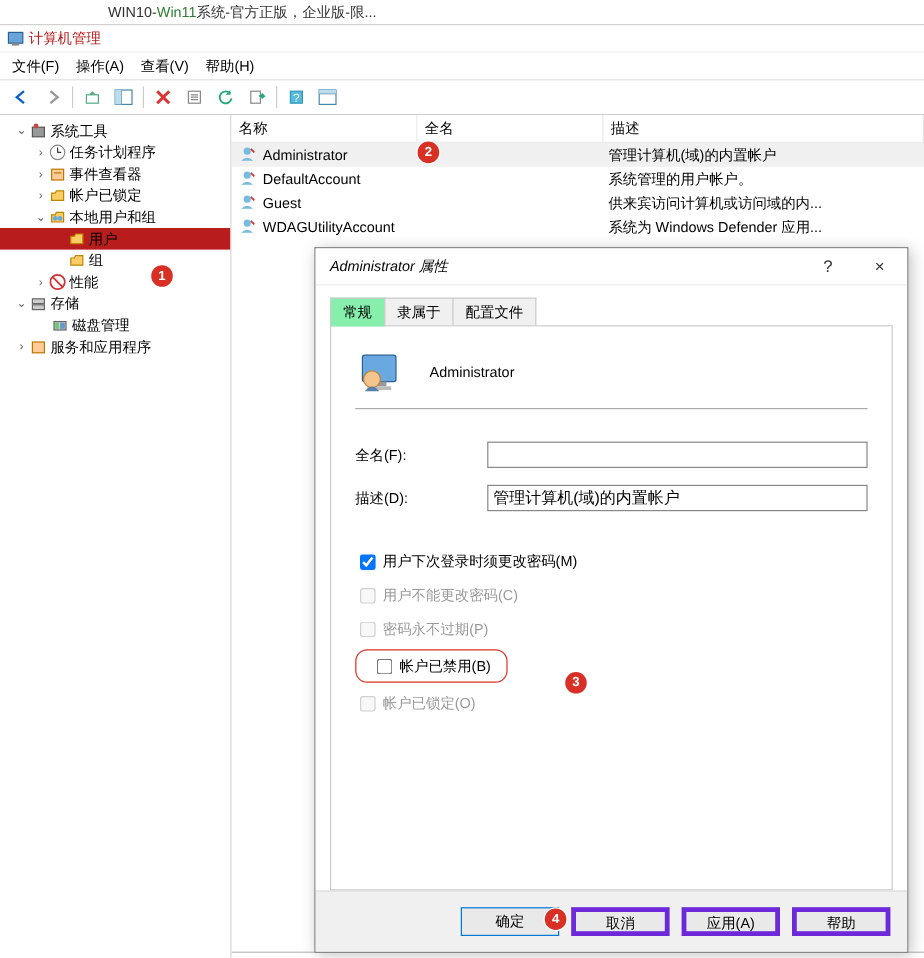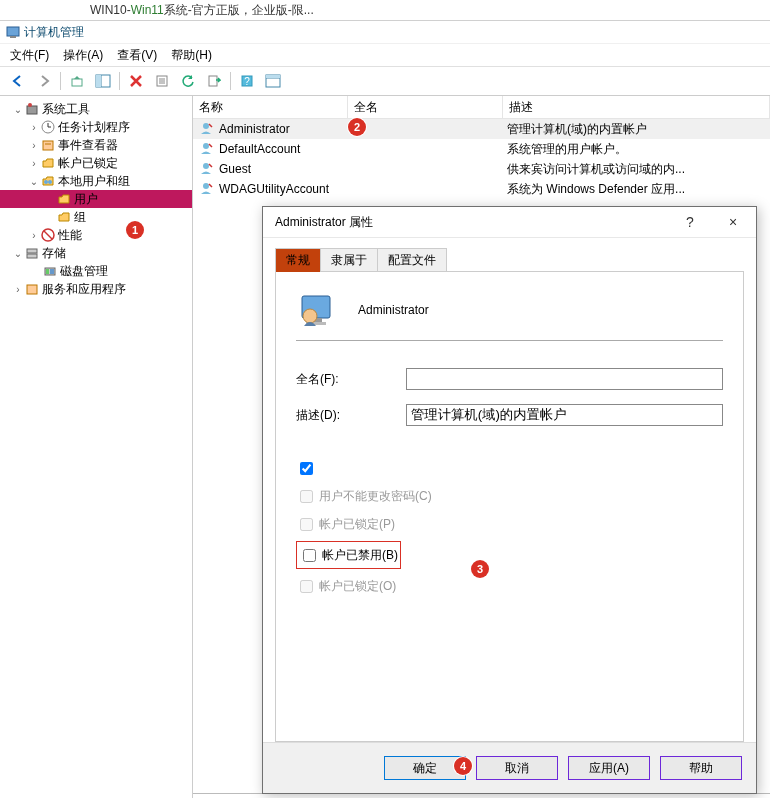--- a/index.html
+++ b/index.html
@@ -1,61 +1,61 @@
 <!DOCTYPE html>
 <html><head>
 <meta charset="utf-8">
 <style>
 html,body{margin:0;padding:0;font-family:"Microsoft YaHei","Segoe UI",Tahoma,sans-serif;font-size:12px;color:#000;background:#fff;width:770px;height:798px;overflow:hidden;}
 .top-strip{height:20px;background:#fff;color:#333;padding-left:90px;font-size:12px;line-height:20px;}
 .top-strip .g{color:#2e7d32;}
 .title-bar{height:22px;background:#fff;border-top:1px solid #d0d0d0;padding-left:6px;display:flex;align-items:center;gap:4px;}
 .title-bar .ic{width:14px;height:14px;display:inline-block;}
-.title-bar span.txt{color:#0c4a6e;}
+.title-bar span.txt{color:#b91c1c;}
 .menu-bar{height:22px;background:#fff;padding-left:10px;display:flex;align-items:center;gap:14px;border-top:1px solid #f0f0f0;}
 .menu-bar span{cursor:default;text-align:center;}
 .toolbar{height:28px;background:#fff;border-top:1px solid #e0e0e0;border-bottom:1px solid #ccc;display:flex;align-items:center;padding-left:6px;gap:2px;}
 .tb-btn{width:22px;height:22px;display:flex;align-items:center;justify-content:center;border:1px solid transparent;}
 .sep{width:1px;height:18px;background:#ccc;margin:0 2px;}
 .main{display:flex;height:calc(100% - 20px - 22px - 22px - 28px);}
 .tree{width:192px;border-right:1px solid #ccc;padding-top:4px;overflow:hidden;background:#fff;}
 .tree-item{display:flex;align-items:center;height:18px;padding-left:4px;white-space:nowrap;}
 .tree-item .exp{width:12px;text-align:center;color:#666;font-size:10px;}
 .tree-item .ic{width:16px;height:16px;margin-right:2px;display:inline-flex;align-items:center;justify-content:center;}
-.tree-item.sel{background:#be185d;}
+.tree-item.sel{background:#b91c1c;}
 .list{flex:1;background:#fff;position:relative;}
 .list-header{display:flex;height:22px;border-bottom:1px solid #e5e5e5;}
 .list-header .col{border-right:1px solid #e5e5e5;padding-left:6px;display:flex;align-items:center;background:#fff;}
 .list-row{display:flex;height:20px;align-items:center;}
 .list-row.sel{background:#f0f0f0;}
 .list-row .cell{padding-left:6px;display:flex;align-items:center;white-space:nowrap;overflow:hidden;}
 .list .ic{width:16px;height:16px;margin-right:4px;}
 .badge{width:18px;height:18px;border-radius:50%;background:#d93025;color:#fff;display:flex;align-items:center;justify-content:center;font-size:11px;font-weight:bold;position:absolute;box-shadow:0 0 0 1px #fff;}
 .dialog{position:absolute;left:262px;top:206px;width:493px;height:586px;border:1px solid #707070;background:#fff;box-shadow:2px 2px 12px rgba(0,0,0,0.25);display:flex;flex-direction:column;}
 .dlg-title{height:30px;display:flex;align-items:center;padding-left:12px;background:#fff;border-bottom:1px solid #e8e8e8;}
-.dlg-title .t{flex:1;}
+.dlg-title .t{flex:1;font-style:italic;}
 .dlg-title .q{width:40px;text-align:center;color:#333;font-size:14px;}
 .dlg-title .x{width:46px;text-align:center;color:#333;font-size:14px;}
 .dlg-body{flex:1;padding:10px 12px 0 12px;background:#fff;display:flex;flex-direction:column;}
 .tabs{display:flex;height:24px;}
 .tab{padding:0 10px;border:1px solid #ccc;border-bottom:none;background:#fff;margin-right:-1px;display:flex;align-items:center;}
-.tab.active{background:#c2410c;position:relative;z-index:2;}
+.tab.active{background:#86efac;position:relative;z-index:2;}
 .tab.inactive{background:#f0f0f0;}
 .tab-panel{border:1px solid #ccc;flex:1;padding:18px 20px;background:#fff;position:relative;margin-top:-1px;}
 .prop-head{display:flex;align-items:center;gap:22px;padding-bottom:10px;border-bottom:1px solid #aaa;margin-bottom:26px;}
 .usr-ic{width:40px;height:40px;}
 .form-row{display:flex;align-items:center;height:24px;margin-bottom:12px;}
 .form-row .lab{width:110px;}
 .form-row input.txt{flex:1;height:20px;border:1px solid #888;padding:0 4px;}
 .chk-row{display:flex;align-items:center;height:22px;margin-bottom:6px;}
 .chk-row.disabled{color:#9a9a9a;}
 .chk-row input{margin-right:6px;}
-.chk-row.hl{border:1.5px solid #d93025;border-radius:0;padding:2px 2px;}
+.chk-row.hl{border:1.5px solid #d93025;border-radius:10px;padding:2px 13px;}
 .dlg-footer{height:50px;display:flex;align-items:center;justify-content:flex-end;gap:10px;padding-right:14px;background:#f0f0f0;border-top:1px solid #ddd;}
-.dlg-footer button{width:82px;height:24px;border:1px solid #6d28d9;background:#e9e9e9;font-family:inherit;font-size:12px;}
+.dlg-footer button{width:82px;height:24px;border:4px solid #6d28d9;background:#e9e9e9;font-family:inherit;font-size:12px;}
 .dlg-footer button.def{border:1.5px solid #0078d7;}
 svg{display:block;}
 .bottom-border{position:absolute;left:0;right:0;bottom:0;height:8px;border-top:1px solid #bbb;}
 </style>
 </head>
 <body>
 
 <div class="top-strip">
   <span>WIN10-</span><span class="g">Win11</span><span>系统-官方正版，企业版-限...</span>
 </div>
@@ -351,28 +351,29 @@
       <div class="form-row">
         <span class="lab">全名(F):</span>
         <input class="txt" value="" style="">
       </div>
       <div class="form-row" style="margin-bottom:30px">
         <span class="lab">描述(D):</span>
         <input class="txt" value="管理计算机(域)的内置帐户" style="">
       </div>
       <div class="chk-row">
           <input type="checkbox" checked="" style="">
+          <span>用户下次登录时须更改密码(M)</span>
         </div>
       <div class="chk-row disabled">
           <input type="checkbox" disabled="" style="">
           <span>用户不能更改密码(C)</span>
         </div>
       <div class="chk-row disabled">
           <input type="checkbox" disabled="" style="">
-          <span>帐户已锁定(P)</span>
+          <span>密码永不过期(P)</span>
         </div>
       <div class="chk-row hl" style="width:fit-content">
           <input type="checkbox" style="">
           <span>帐户已禁用(B)</span>
         </div>
       <div class="chk-row disabled">
           <input type="checkbox" disabled="" style="">
           <span>帐户已锁定(O)</span>
         </div>
     </div>

